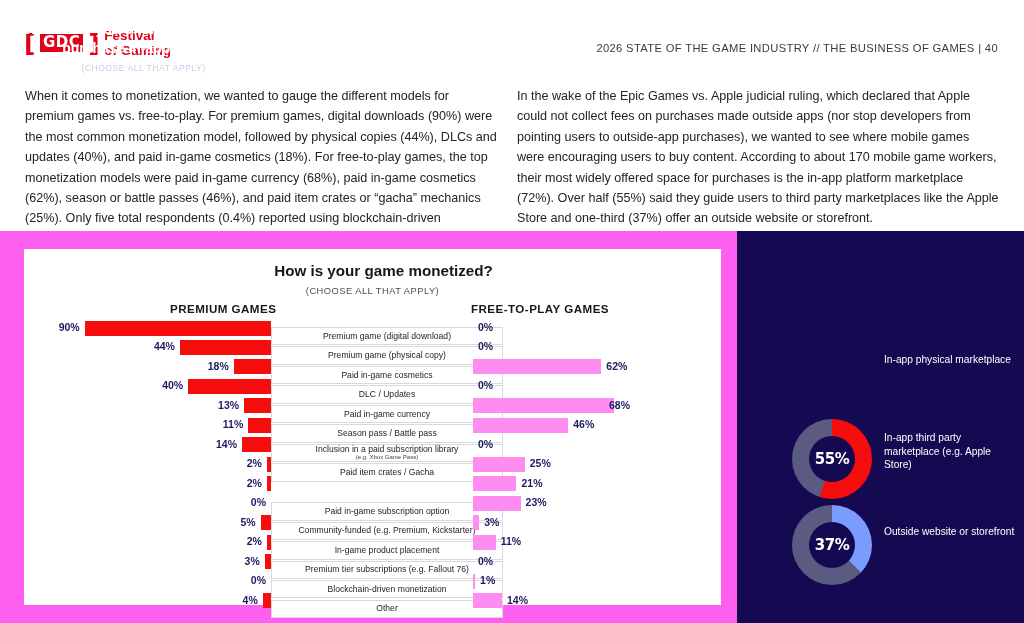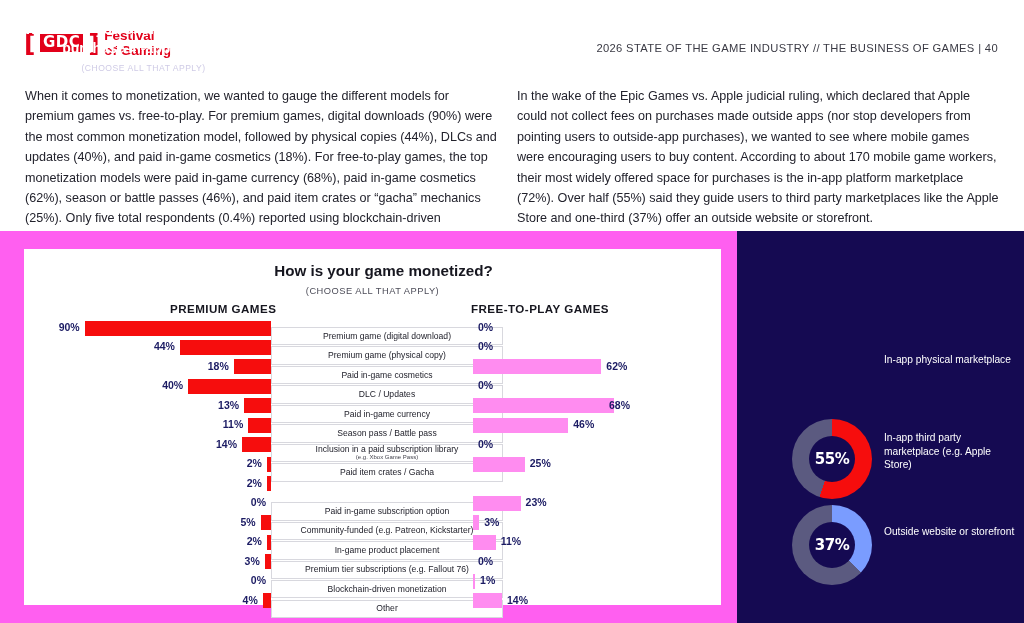--- a/index.html
+++ b/index.html
@@ -261,40 +261,44 @@
         <div class="right-half">
           <div class="bar-r" style="width: 51.75px;"></div>
           <div class="val-r" style="left: 56.75px;">25%</div>
         </div>
       </div>
       <div class="row">
         <div class="left-half">
           <div class="bar-l" style="width: 4.14px;"></div>
           <div class="val-l" style="right: 9.14px;">2%</div>
         </div>
+        <div class="right-half">
+          <div class="bar-r" style="width: 43.47px;"></div>
+          <div class="val-r" style="left: 48.47px;">21%</div>
+        </div>
       </div>
       <div class="row">
         <div class="left-half">
           <div class="val-l" style="right: 5px;">0%</div>
         </div>
         <div class="label-cell">
           <div class="label-main">Paid in-game subscription option</div>
         </div>
         <div class="right-half">
           <div class="bar-r" style="width: 47.61px;"></div>
           <div class="val-r" style="left: 52.61px;">23%</div>
         </div>
       </div>
       <div class="row">
         <div class="left-half">
           <div class="bar-l" style="width: 10.35px;"></div>
           <div class="val-l" style="right: 15.35px;">5%</div>
         </div>
         <div class="label-cell">
-          <div class="label-main">Community-funded (e.g. Patreon, Kickstarter)</div>
+          <div class="label-main">Community-funded (e.g. Premium, Kickstarter)</div>
         </div>
         <div class="right-half">
           <div class="bar-r" style="width: 6.21px;"></div>
           <div class="val-r" style="left: 11.21px;">3%</div>
         </div>
       </div>
       <div class="row">
         <div class="left-half">
           <div class="bar-l" style="width: 4.14px;"></div>
           <div class="val-l" style="right: 9.14px;">2%</div>

